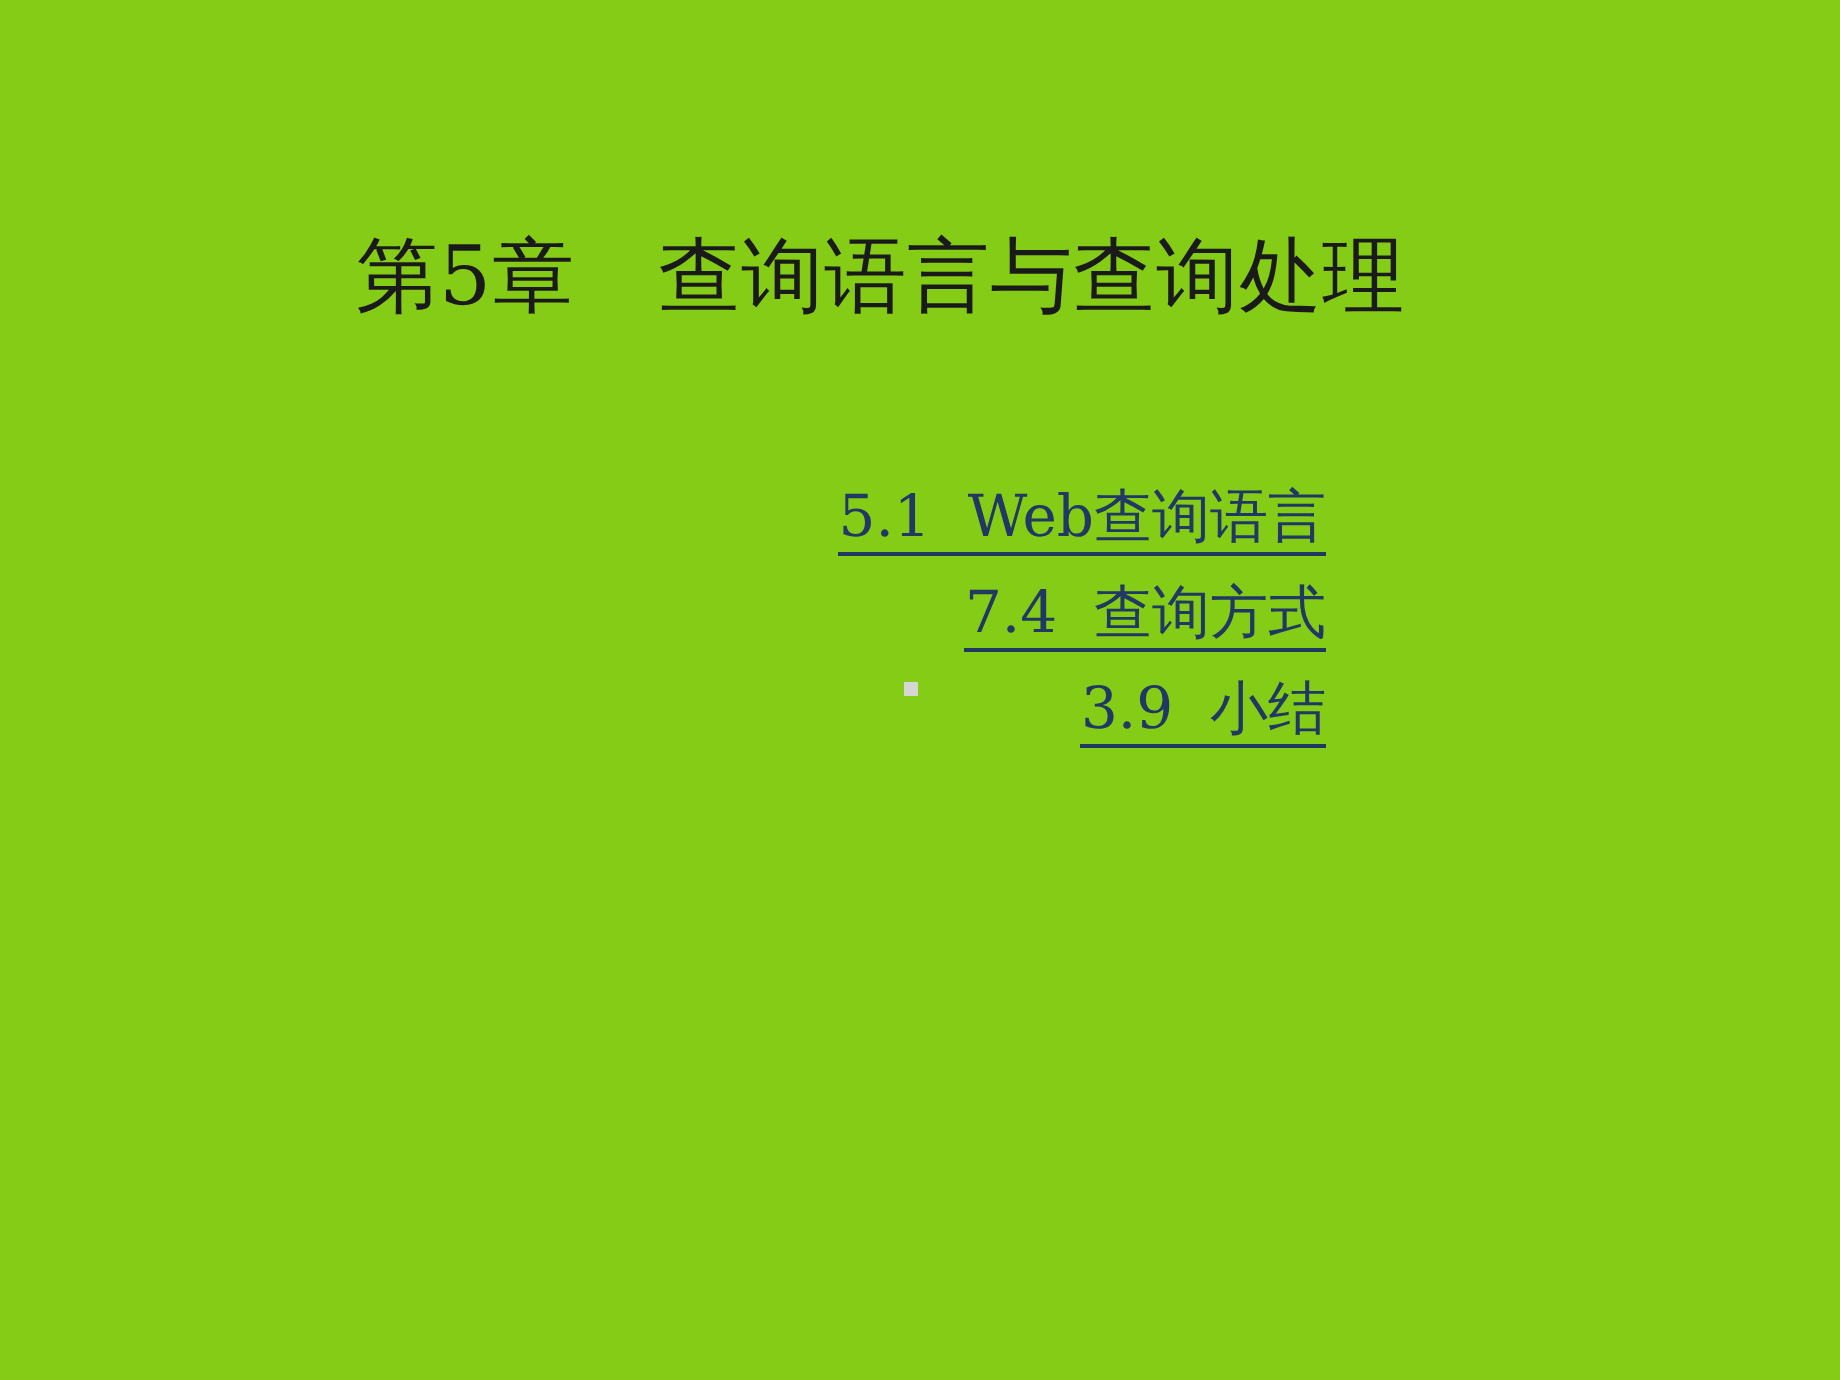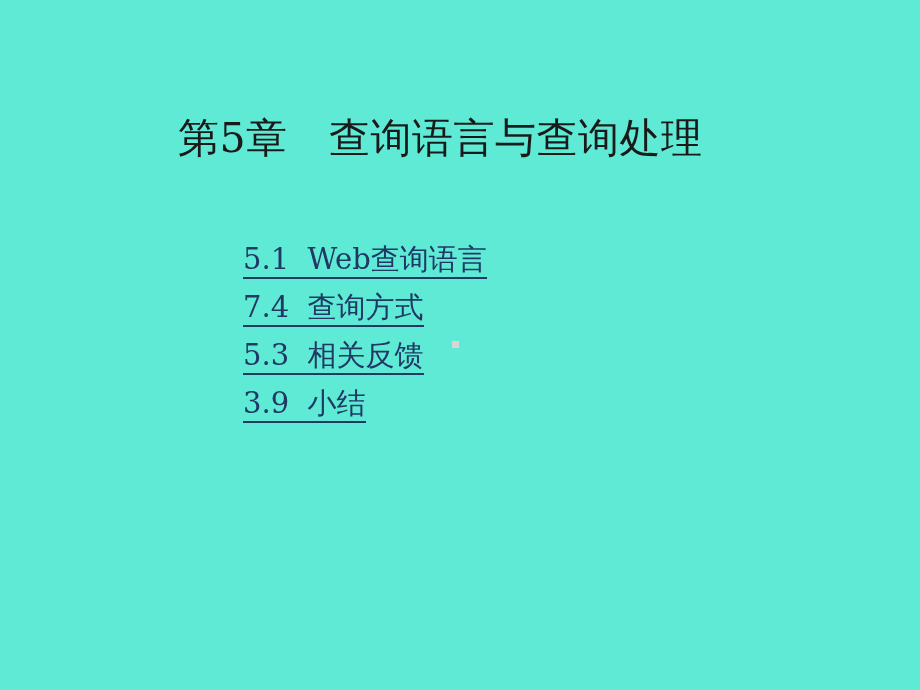--- a/index.html
+++ b/index.html
@@ -9,21 +9,21 @@
     background: #ffffff;
   }
   body {
     font-family: "Liberation Serif", "DejaVu Serif", serif;
   }
 
   #slide {
     position: relative;
     width: 920px;
     height: 690px;
-    background: #5eead4;
+    background: #84cc16;
     overflow: hidden;
   }
 
   
   #slide-title {
     position: absolute;
     left: 178px;
     top: 112px;
     width: 600px;
     font-family: "DejaVu Serif", "Liberation Serif", serif;
@@ -34,20 +34,21 @@
     white-space: pre;
     font-weight: 400;
   }
 
   
   #toc {
     position: absolute;
     left: 243px;
     top: 240px;
     width: 420px;
+    text-align: right;
   }
   .toc-row {
     height: 48px;
     line-height: 48px;
     display: block;
   }
   .toc-link {
     display: inline-block;
     font-family: "DejaVu Serif", "Liberation Serif", serif;
     font-size: 29px;
@@ -110,23 +111,20 @@
   <div id="toc">
 
     <div class="toc-row">
       <a class="toc-link" href="#">5.1  Web查询语言</a>
     </div>
 
     <div class="toc-row">
       <a class="toc-link" href="#">7.4  查询方式</a>
     </div>
 
-    <div class="toc-row">
-      <a class="toc-link" href="#">5.3  相关反馈</a>
-    </div>
 
 
     <div class="toc-row">
       <a class="toc-link" href="#">3.9  小结</a>
     </div>
 
 
   </div>
 
   <div id="speck"></div>

